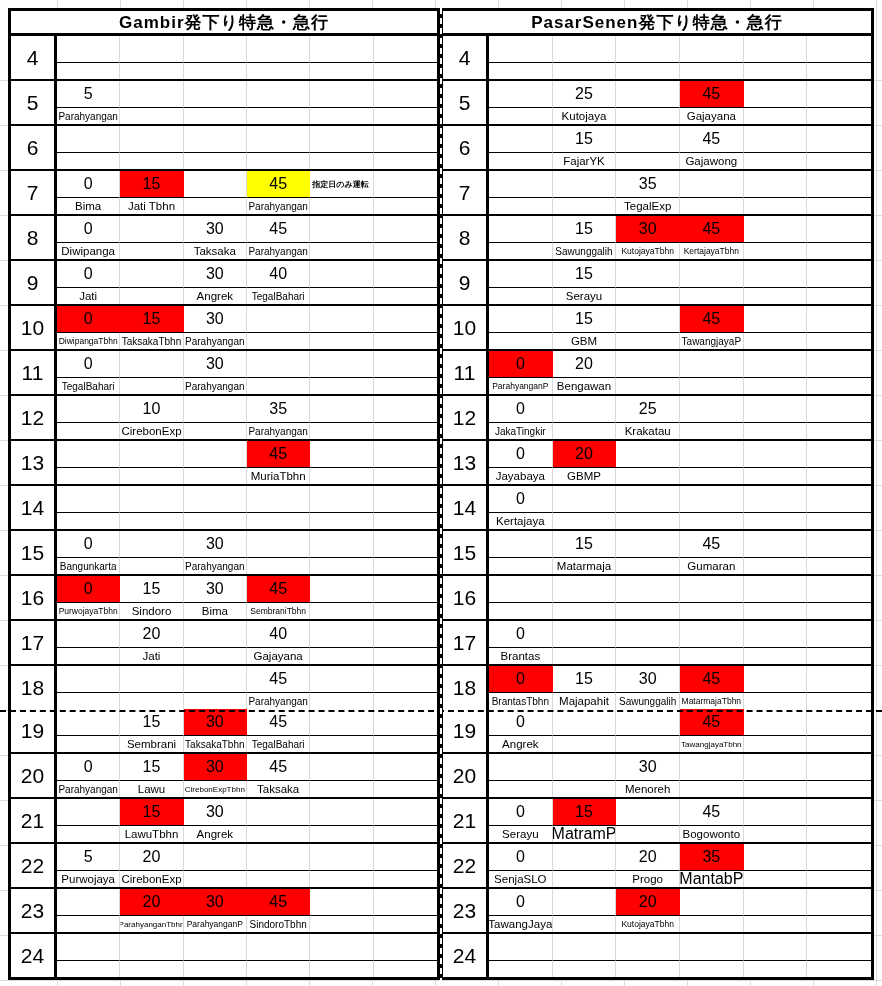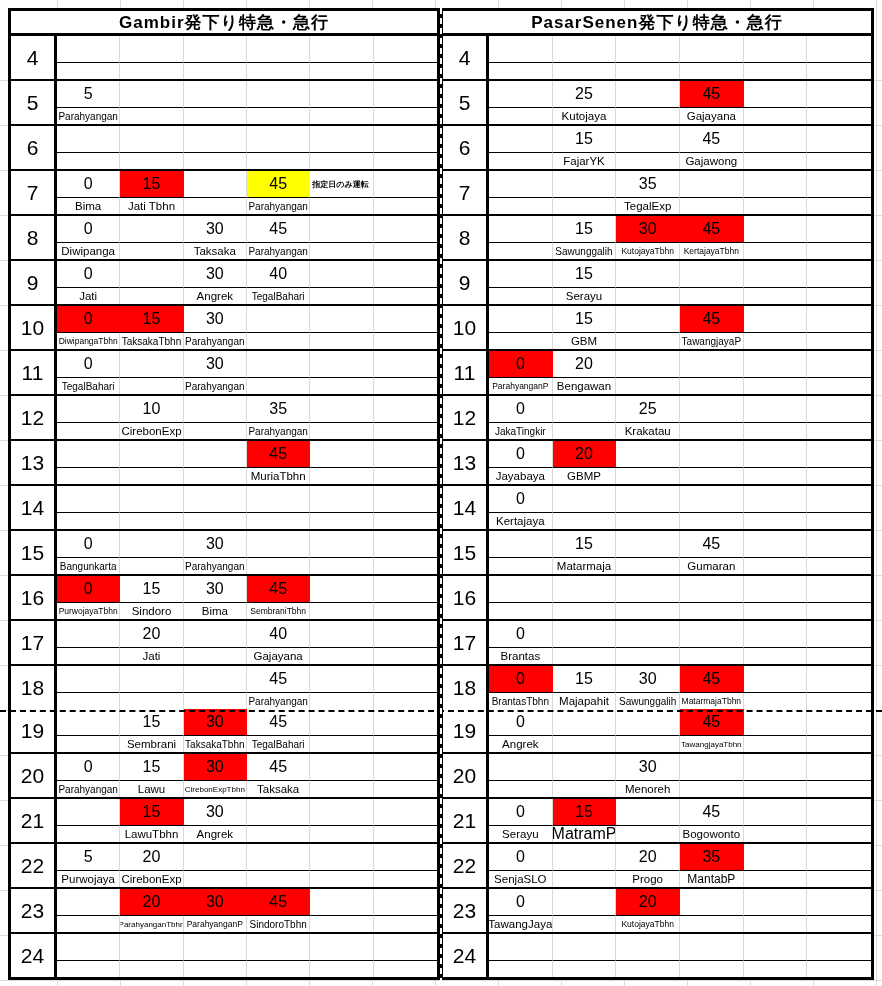--- a/index.html
+++ b/index.html
@@ -658,21 +658,21 @@
         <div class="hcell">22</div>
         <div class="mcell" style="grid-column: 2;">0</div>
         <div class="mcell" style="grid-column: 3;"></div>
         <div class="mcell" style="grid-column: 4;">20</div>
         <div class="mcell hl-red" style="grid-column: 5;">35</div>
         <div class="mcell" style="grid-column: 6;"></div>
         <div class="mcell last" style="grid-column: 7;"></div>
         <div class="ncell" style="grid-column: 2; font-size: 11.5px;">SenjaSLO</div>
         <div class="ncell" style="grid-column: 3;"></div>
         <div class="ncell" style="grid-column: 4; font-size: 11.5px;">Progo</div>
-        <div class="ncell" style="grid-column: 5; font-size: 12px; text-align: right;">MantabP</div>
+        <div class="ncell" style="grid-column: 5; font-size: 16px; text-align: right;">MantabP</div>
         <div class="ncell" style="grid-column: 6;"></div>
         <div class="ncell last" style="grid-column: 7;"></div>
       </div>
       <div class="hrow">
         <div class="hcell">23</div>
         <div class="mcell" style="grid-column: 2;">0</div>
         <div class="mcell" style="grid-column: 3;"></div>
         <div class="mcell hl-red" style="grid-column: 4;">20</div>
         <div class="mcell" style="grid-column: 5;"></div>
         <div class="mcell" style="grid-column: 6;"></div>

